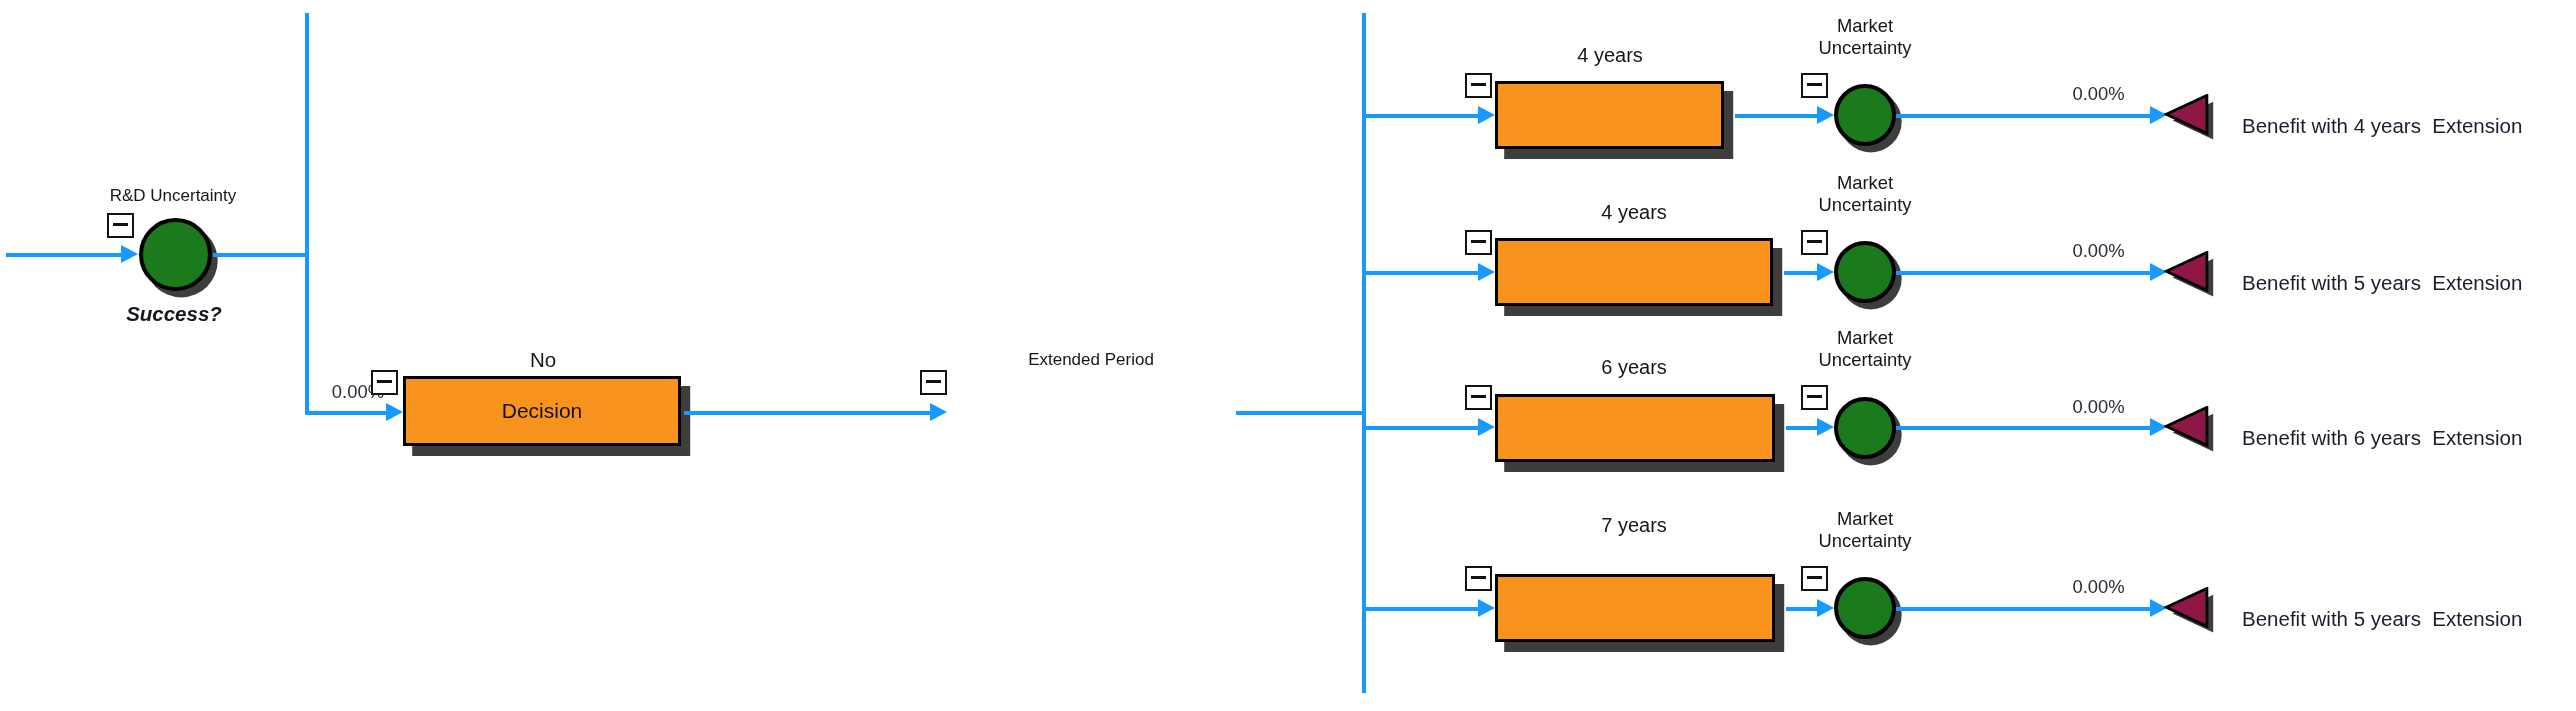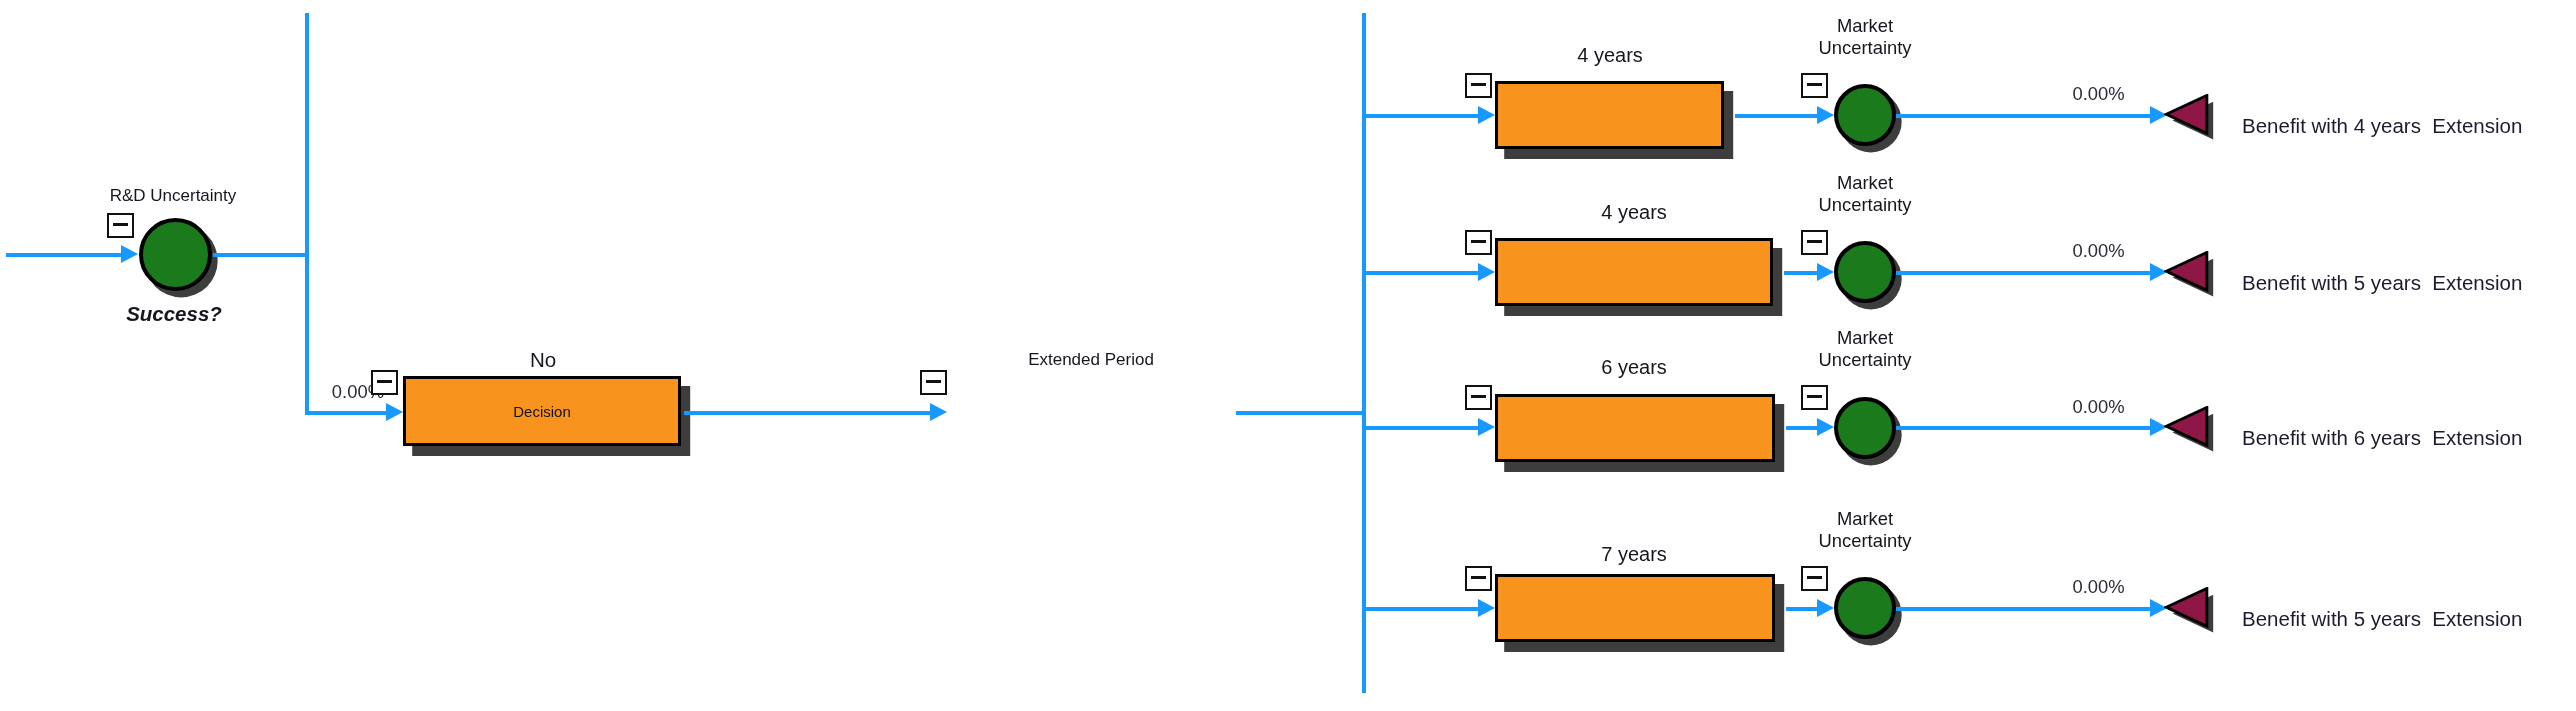--- a/index.html
+++ b/index.html
@@ -17,21 +17,21 @@
   }
   .hline{position:absolute;height:3.5px;background:var(--blue);}
   .vline{position:absolute;width:3.5px;background:var(--blue);}
   .arrow{position:absolute;width:0;height:0;
     border-left:17px solid var(--blue);
     border-top:9.2px solid transparent;
     border-bottom:9.2px solid transparent;}
   .nodebox{position:absolute;background:var(--orange);border:3.5px solid #000;
     box-shadow:9.2px 10px 0 var(--shadow);
     display:flex;align-items:center;justify-content:center;
-    color:#111;font-size:15px;}
+    color:#111;font-size:21px;}
   .chance{position:absolute;background:var(--green);border:4.2px solid #000;border-radius:50%;
     box-shadow:5.7px 6.4px 0 var(--shadow);}
   .toggle{position:absolute;width:22.6px;height:20.5px;background:#fff;border:2.1px solid #111;z-index:3;}
   .toggle::after{content:"";position:absolute;left:3.5px;right:3.5px;top:7.8px;height:2.8px;background:#111;}
   .lbl{position:absolute;color:var(--ink);font-size:20px;text-align:center;white-space:pre;line-height:22px;}
   .prob{position:absolute;color:#2c2c38;font-size:18.4px;text-align:center;white-space:pre;}
   .endlbl{position:absolute;color:#1c1c2e;font-size:20.5px;white-space:pre;}
   .boxcaption{white-space:pre;}
   .italic{font-style:italic;font-weight:700;}
   .tri{position:absolute;}
@@ -131,21 +131,21 @@
       <polygon points="12,38 70,11 70,65" fill="#3D3D3D"></polygon>
       <polygon points="3,29 61,2 61,56" fill="#8E1748" stroke="#000" stroke-width="4"></polygon>
     </svg>
     <div class="endlbl" style="left:2242px;top:426px;">Benefit with 6 years  Extension</div>
   </div>
 
   <div>
     <div class="hline" style="left:1365px;top:607px;width:115px;"></div>
     <div class="arrow" style="left:1478px;top:599px;"></div>
     <div class="toggle" style="left:1465px;top:566px;"></div>
-    <div class="lbl" style="left:1528px;top:543px;width:212px;">7 years</div>
+    <div class="lbl" style="left:1528px;top:514px;width:212px;">7 years</div>
     <div class="nodebox" style="left:1495px;top:574px;width:274px;height:62px;"></div>
     <div class="hline" style="left:1786px;top:607px;width:33px;"></div>
     <div class="toggle" style="left:1801px;top:566px;"></div>
     <div class="arrow" style="left:1817px;top:599px;"></div>
     <div class="lbl" style="left:1759px;top:508px;width:212px;font-size:18.4px;">Market
 Uncertainty</div>
     <div class="chance" style="left:1834px;top:577px;width:54px;height:54px;"></div>
     <div class="hline" style="left:1896px;top:607px;width:255px;"></div>
     <div class="arrow" style="left:2150px;top:599px;"></div>
     <div class="prob" style="left:2042px;top:576px;width:113px;">0.00%</div>

